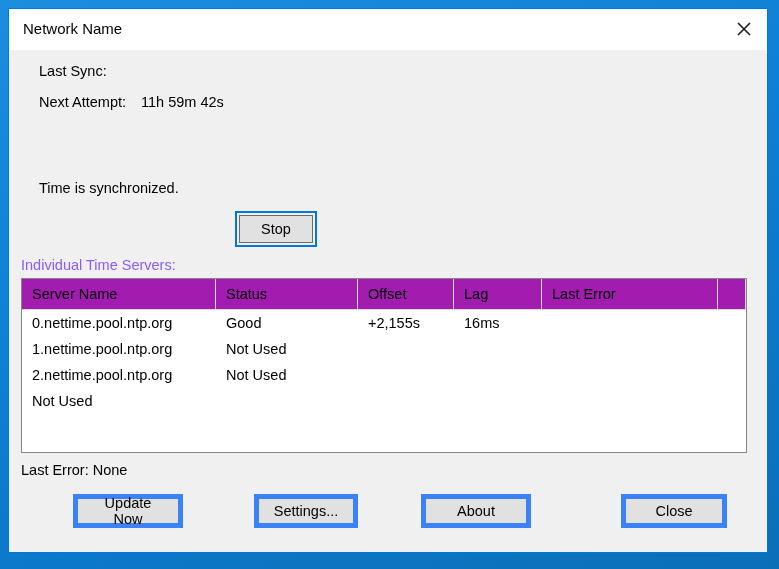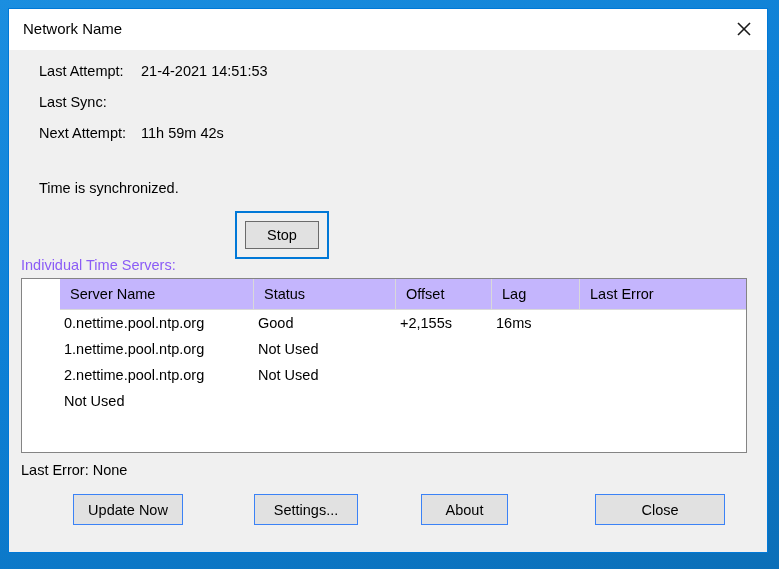--- a/index.html
+++ b/index.html
@@ -104,21 +104,21 @@
     font-size: 14.5px;
     color: #000;
     white-space: nowrap;
   }
 
   
   .stop-wrap {
     position: absolute;
     left: 226px;
     top: 161px;
-    padding: 8px;
+    padding: 2px;
     border: 2px solid #0078d7;
     background: #f0f0f0;
     box-sizing: border-box;
   }
   .stop-btn {
     width: 74px;
     height: 28px;
     background: #e1e1e1;
     border: 1px solid #6b6b6b;
     font-family: "Liberation Sans", sans-serif;
@@ -149,39 +149,37 @@
     height: 175px;
     background: #ffffff;
     border: 1px solid #848484;
     box-sizing: border-box;
     overflow: hidden;
   }
   .lv-header {
     display: flex;
     height: 30px;
     border-bottom: 1px solid #d9d9d9;
-    background: #c4b5fd;
-    margin-left: 38px;
+    background: #a21caf;
   }
   .lv-header .cell {
     font-size: 14.5px;
     color: #000;
     display: flex;
     align-items: center;
     padding-left: 10px;
     border-right: 1px solid #d9d9d9;
     box-sizing: border-box;
     white-space: nowrap;
     cursor: pointer;
   }
   .lv-body { background: #ffffff; }
   .lv-row {
     display: flex;
     height: 26px;
-    margin-left: 32px;
   }
   .lv-row .cell {
     font-size: 14.5px;
     color: #000;
     display: flex;
     align-items: center;
     padding-left: 10px;
     box-sizing: border-box;
     white-space: nowrap;
     overflow: hidden;
@@ -209,35 +207,35 @@
     left: 0;
     top: 444px;
     width: 760px;
     height: 40px;
   }
   .dlg-btn {
     position: absolute;
     top: 0;
     height: 31px;
     background: #e1e1e1;
-    border: 1px solid #3b82f6;
+    border: 5px solid #3b82f6;
     font-family: "Liberation Sans", sans-serif;
     font-size: 14.5px;
     color: #000;
     cursor: pointer;
     padding: 12px;
     display: flex;
     align-items: center;
     justify-content: center;
     box-sizing: border-box;
   }
   .btn-update   { left: 64px;  width: 110px; }
   .btn-settings { left: 245px; width: 104px; }
-  .btn-about    { left: 412px; width: 87px; }
-  .btn-close    { left: 586px; width: 130px; }
+  .btn-about    { left: 412px; width: 110px; }
+  .btn-close    { left: 612px; width: 106px; }
 </style>
 </head>
 <body>
 
 <div class="desktop"></div>
 
 <div class="window">
 
   <div class="titlebar">
     <div class="title-text">Network Name</div>
@@ -247,24 +245,20 @@
           <line x1="3" y1="3" x2="15" y2="15" stroke="#1a1a1a" stroke-width="1.6"></line>
           <line x1="15" y1="3" x2="3" y2="15" stroke="#1a1a1a" stroke-width="1.6"></line>
         </svg>
       </span>
     </div>
   </div>
 
   <div class="client">
 
     <div class="info">
-      <div class="info-row">
-        <span class="info-label">Last Attempt:</span>
-        <span class="info-value">21-4-2021 14:51:53</span>
-      </div>
       <div class="info-row">
         <span class="info-label">Last Sync:</span>
       </div>
       <div class="info-row">
         <span class="info-label">Next Attempt:</span>
         <span class="info-value">11h 59m 42s</span>
       </div>
     </div>
 
     <div class="status-line">Time is synchronized.</div>

